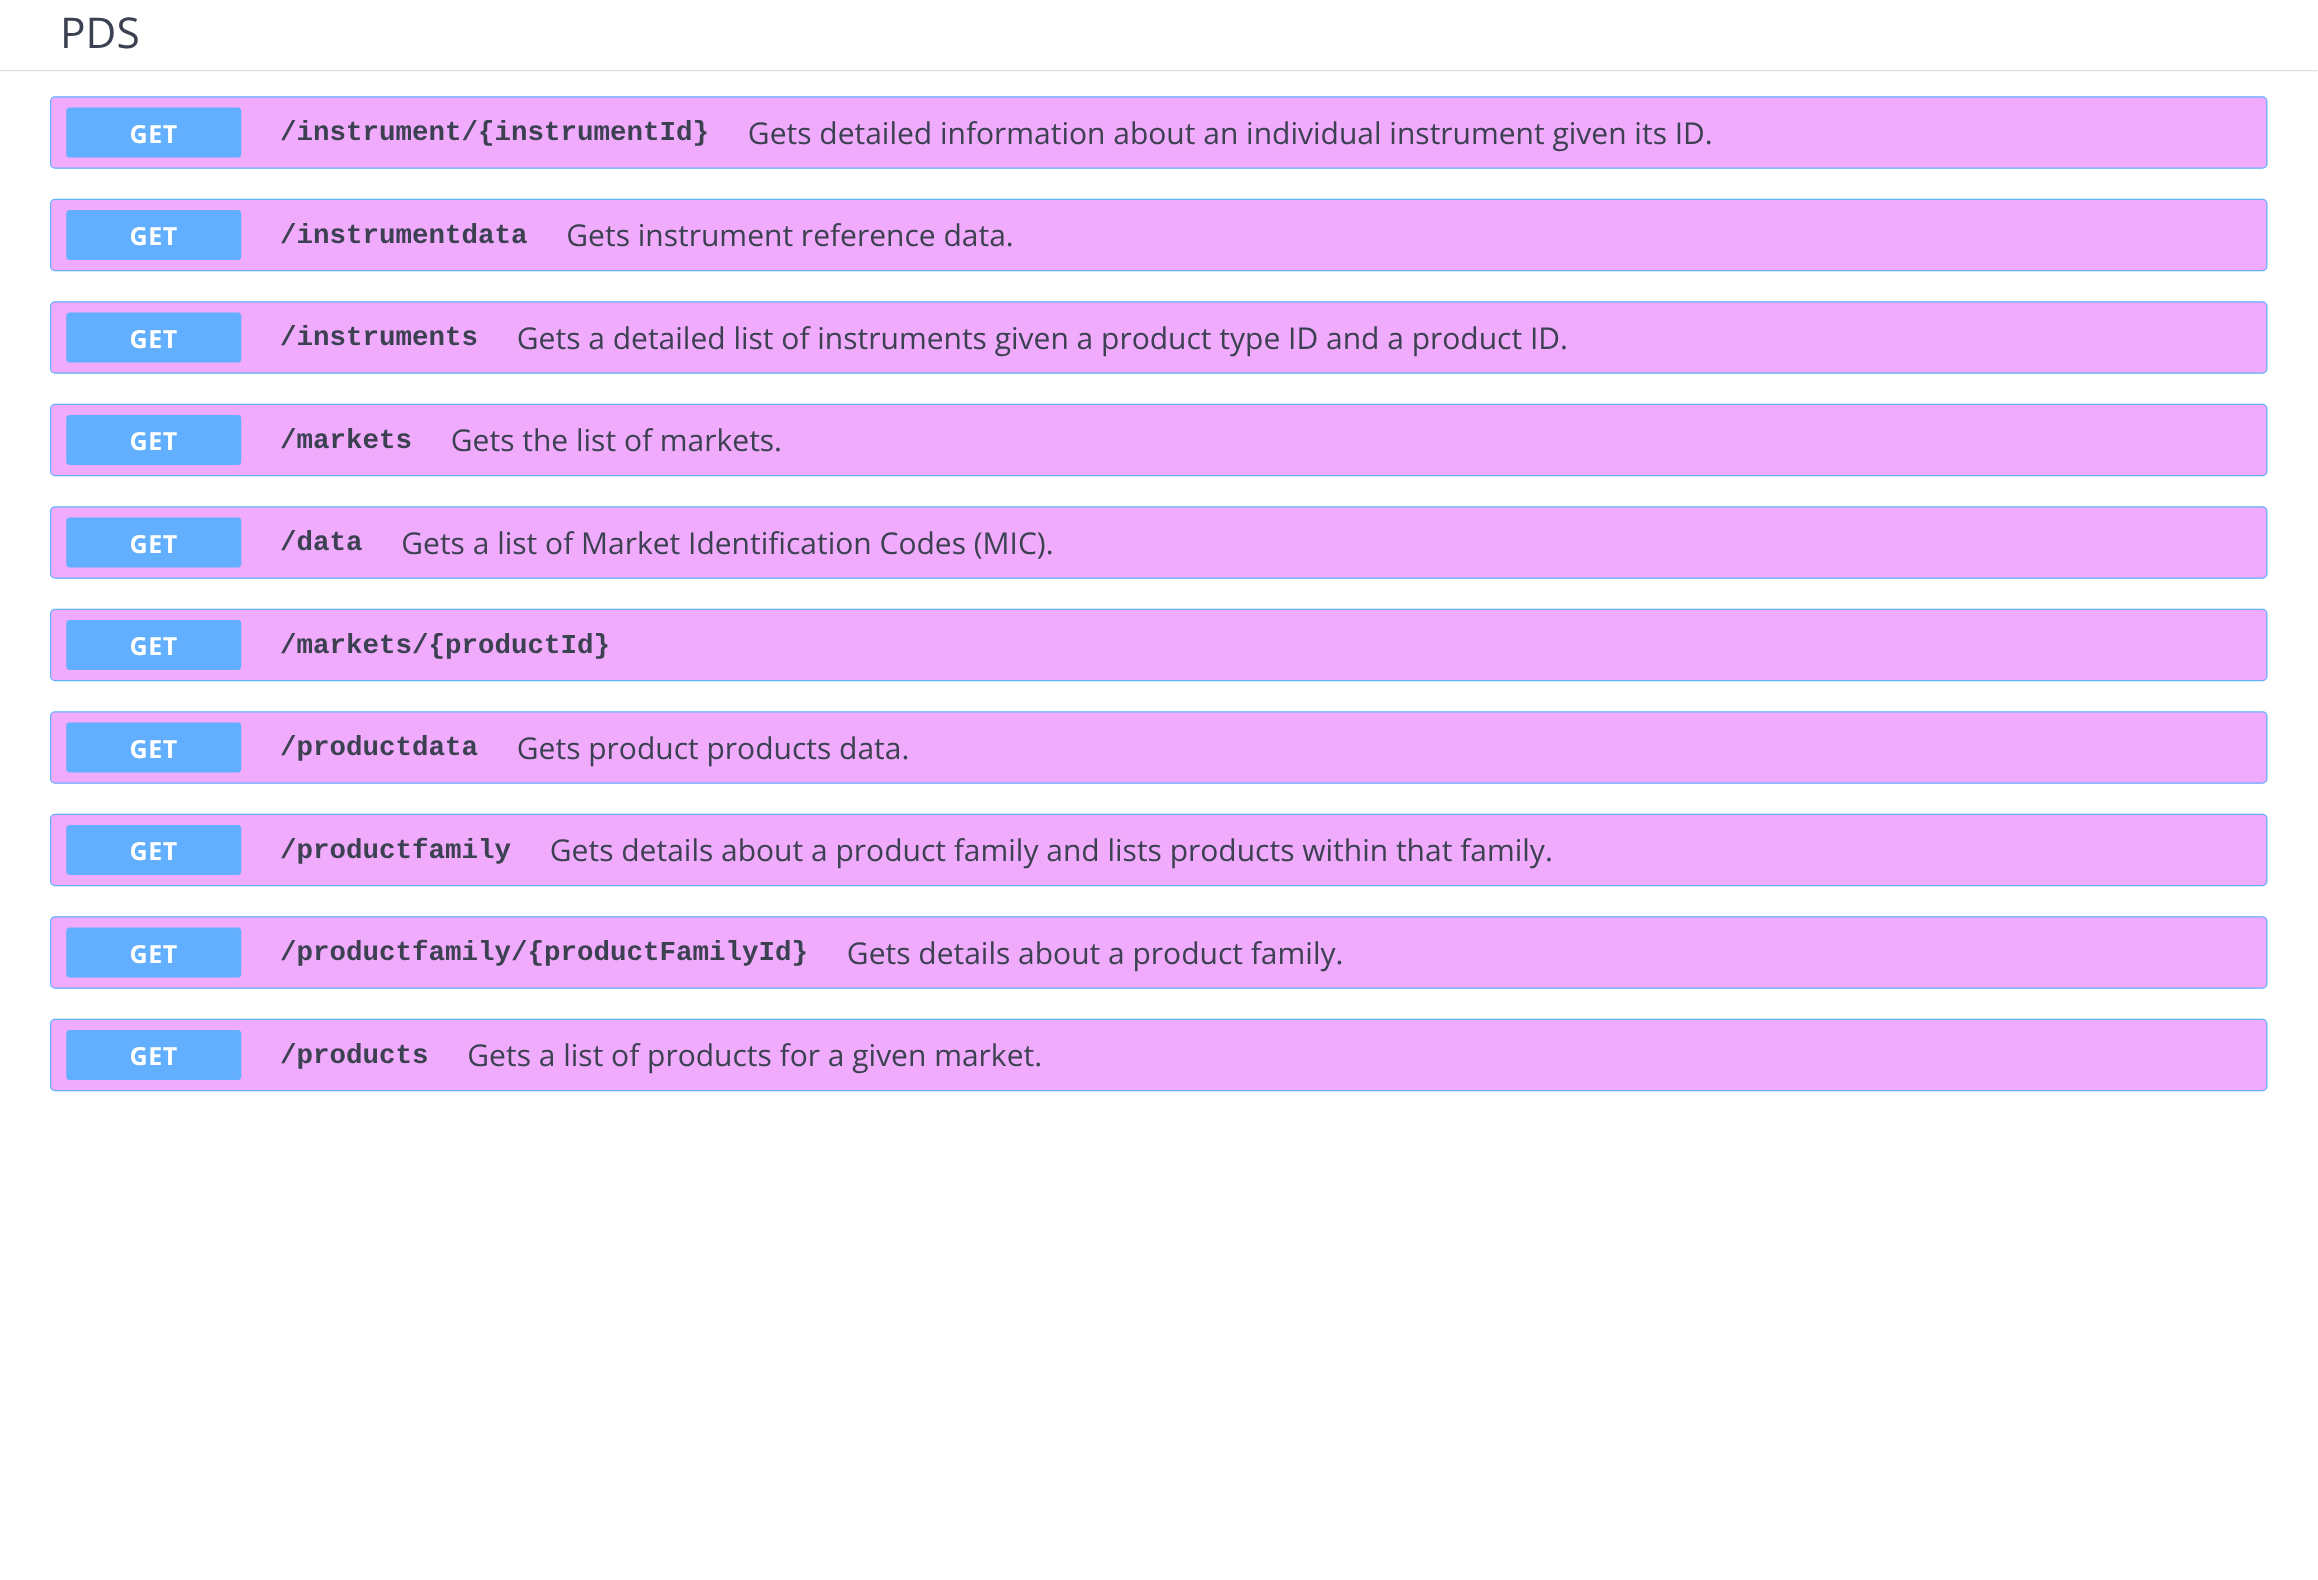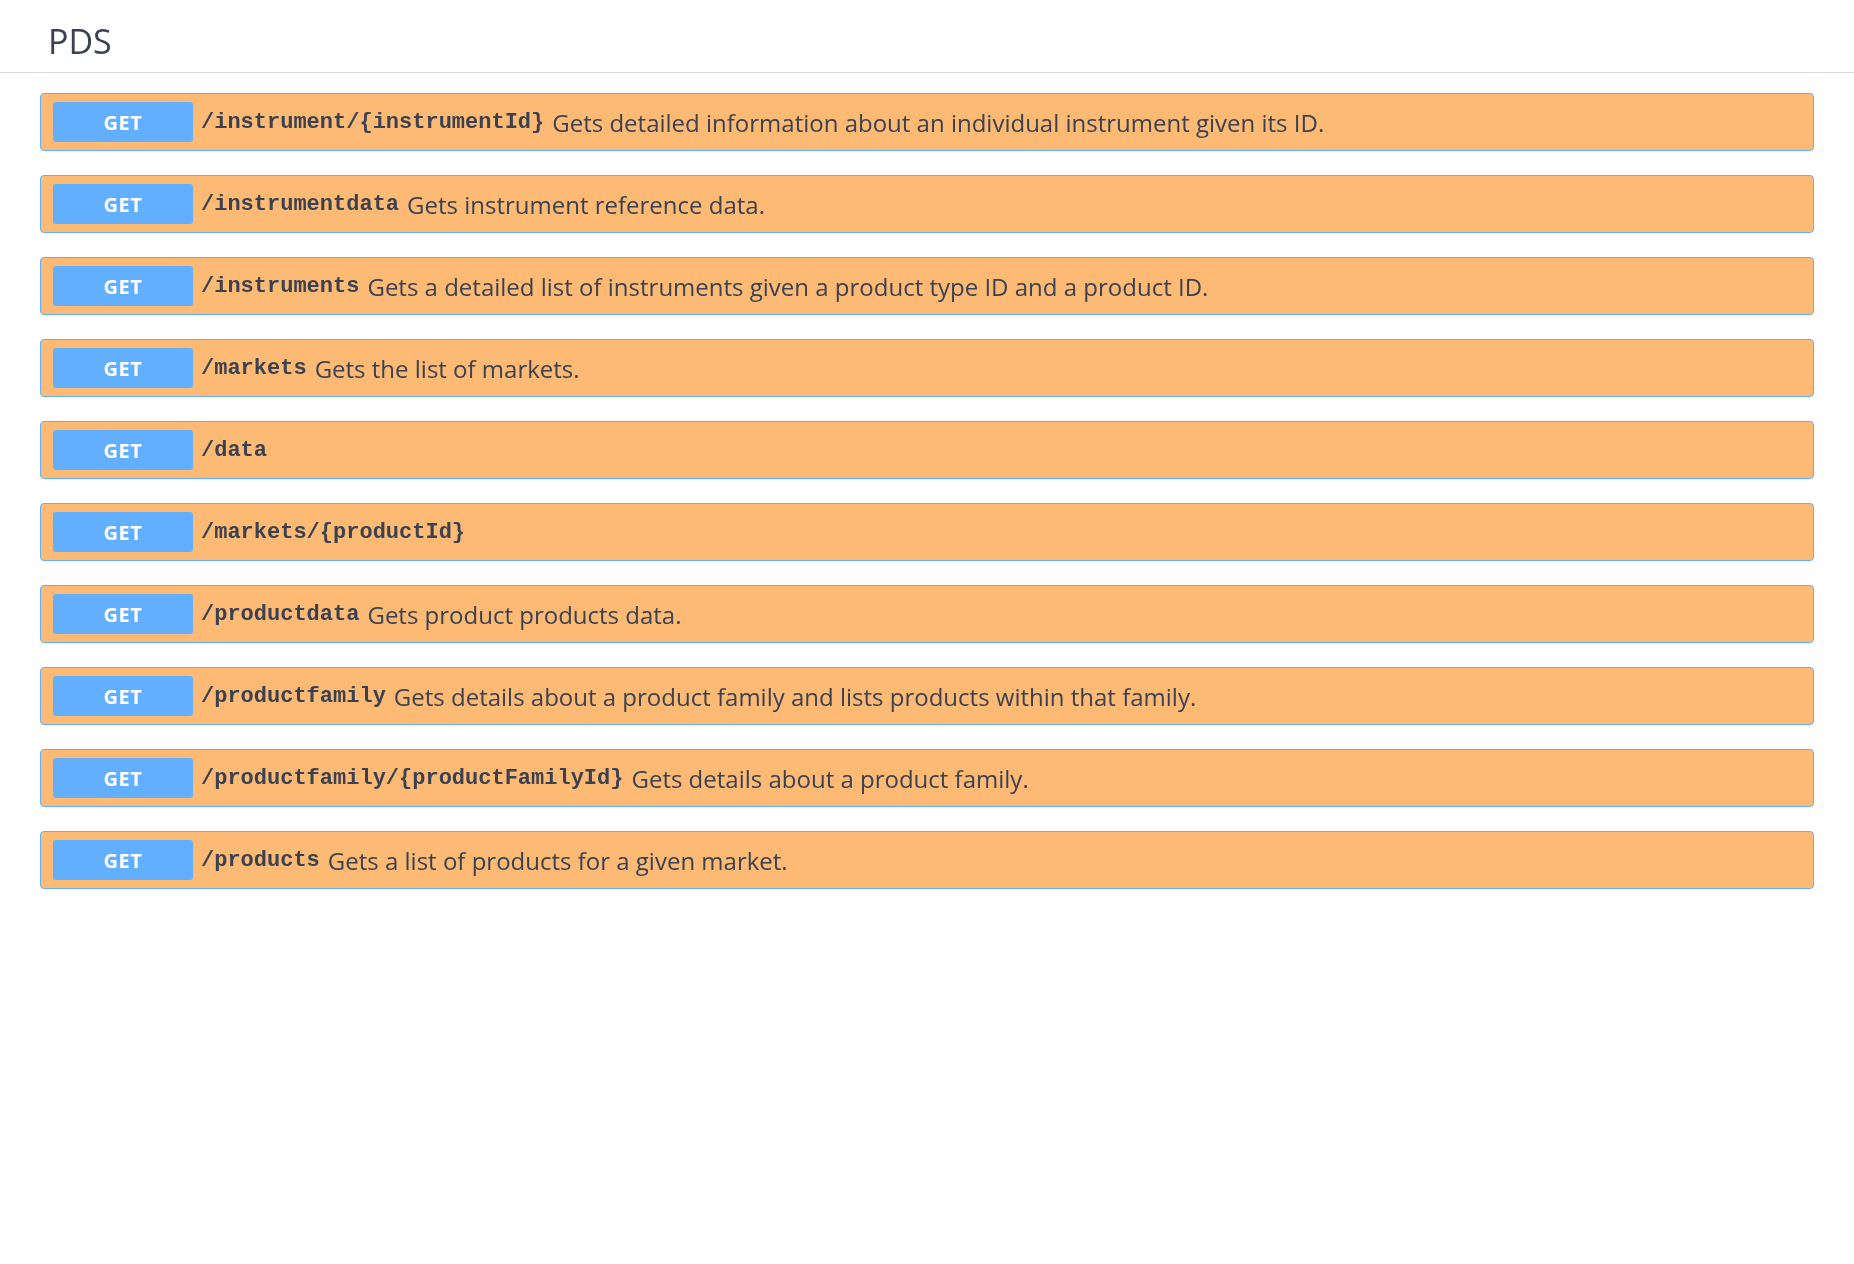--- a/index.html
+++ b/index.html
@@ -12,31 +12,31 @@
   }
   .page {
     width: 1854px;
     padding: 0;
   }
   .section-title {
     font-size: 34px;
     font-weight: 400;
     color: #3b4151;
     margin: 0;
-    padding: 18px 48px 8px 48px;
+    padding: 2px 48px 8px 48px;
     border-bottom: 1px solid #d8dde3;
   }
   .ops {
     padding: 20px 40px 20px 40px;
   }
   .op {
     display: flex;
     align-items: center;
-    gap: 8px;
-    background: #fdba74;
+    gap: 31px;
+    background: #f0abfc;
     border: 1px solid #61affe;
     border-radius: 4px;
     padding: 8px 12px;
     margin-bottom: 24px;
     cursor: pointer;
   }
   .method {
     display: inline-flex;
     align-items: center;
     justify-content: center;
@@ -89,20 +89,21 @@
 
     <div class="op">
       <span class="method">GET</span>
       <span class="path">/markets</span>
       <span class="desc">Gets the list of markets.</span>
     </div>
 
     <div class="op">
       <span class="method">GET</span>
       <span class="path">/data</span>
+      <span class="desc">Gets a list of Market Identification Codes (MIC).</span>
     </div>
 
     <div class="op">
       <span class="method">GET</span>
       <span class="path">/markets/{productId}</span>
     </div>
 
     <div class="op">
       <span class="method">GET</span>
       <span class="path">/productdata</span>

